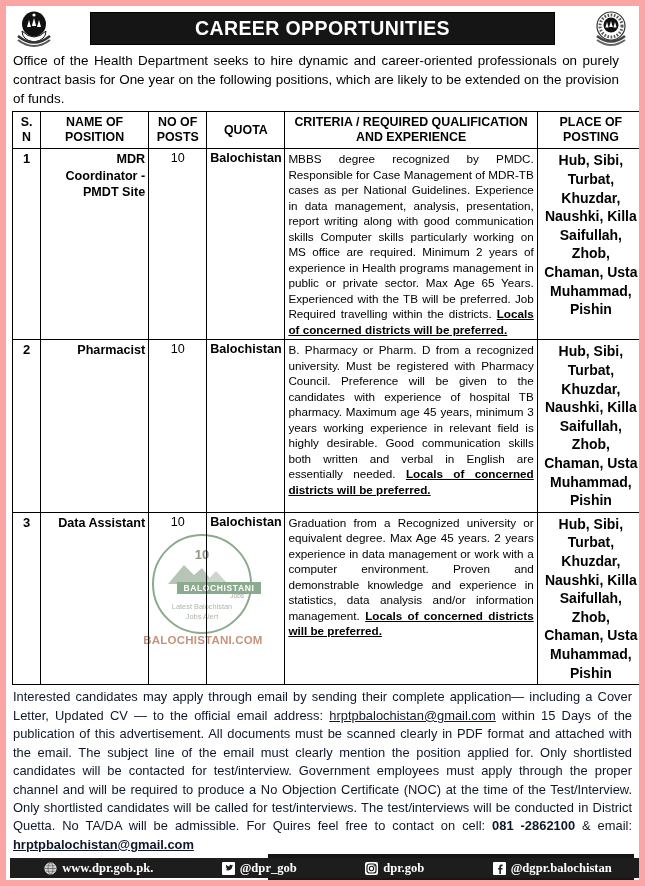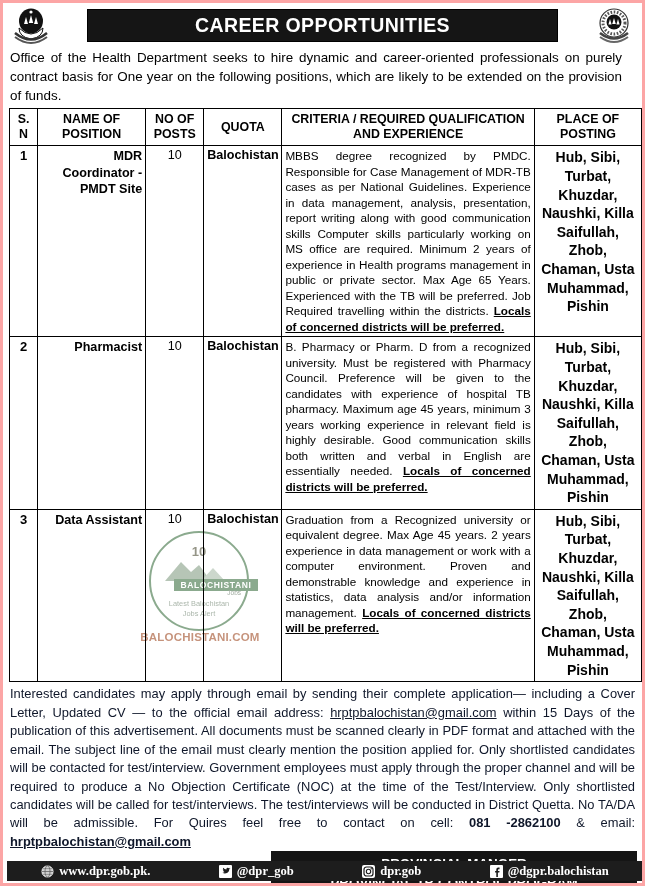--- a/index.html
+++ b/index.html
@@ -11,21 +11,21 @@
   body {
     font-family: "Liberation Sans", sans-serif;
   }
   #page {
     position: relative;
     width: 645px;
     height: 886px;
     background: #ffffff;
     overflow: hidden;
     box-sizing: border-box;
-    border: 3px solid #fca5a5;
+    border: 6px solid #fca5a5;
   }
 
   
   .header-band {
     position: relative;
     display: flex;
     align-items: center;
     justify-content: space-between;
     padding: 3px 6px 2px 6px;
     height: 44px;

